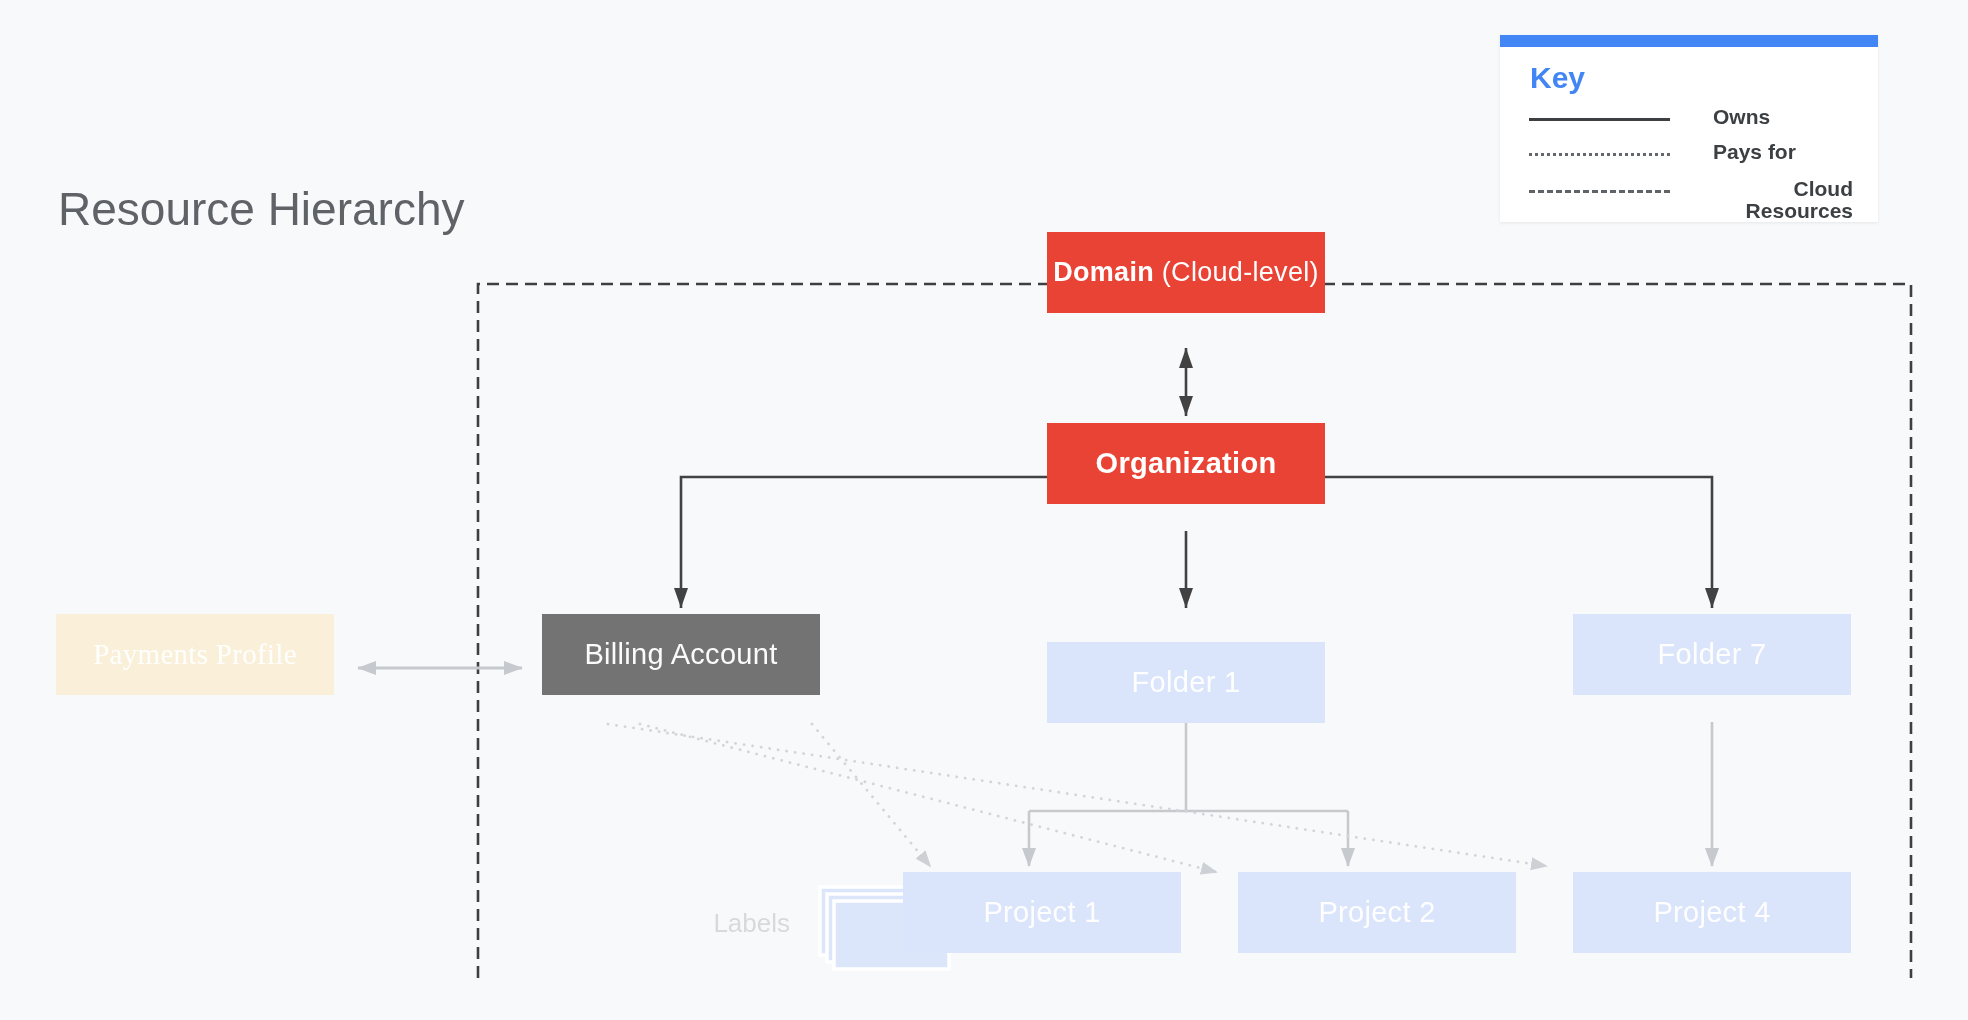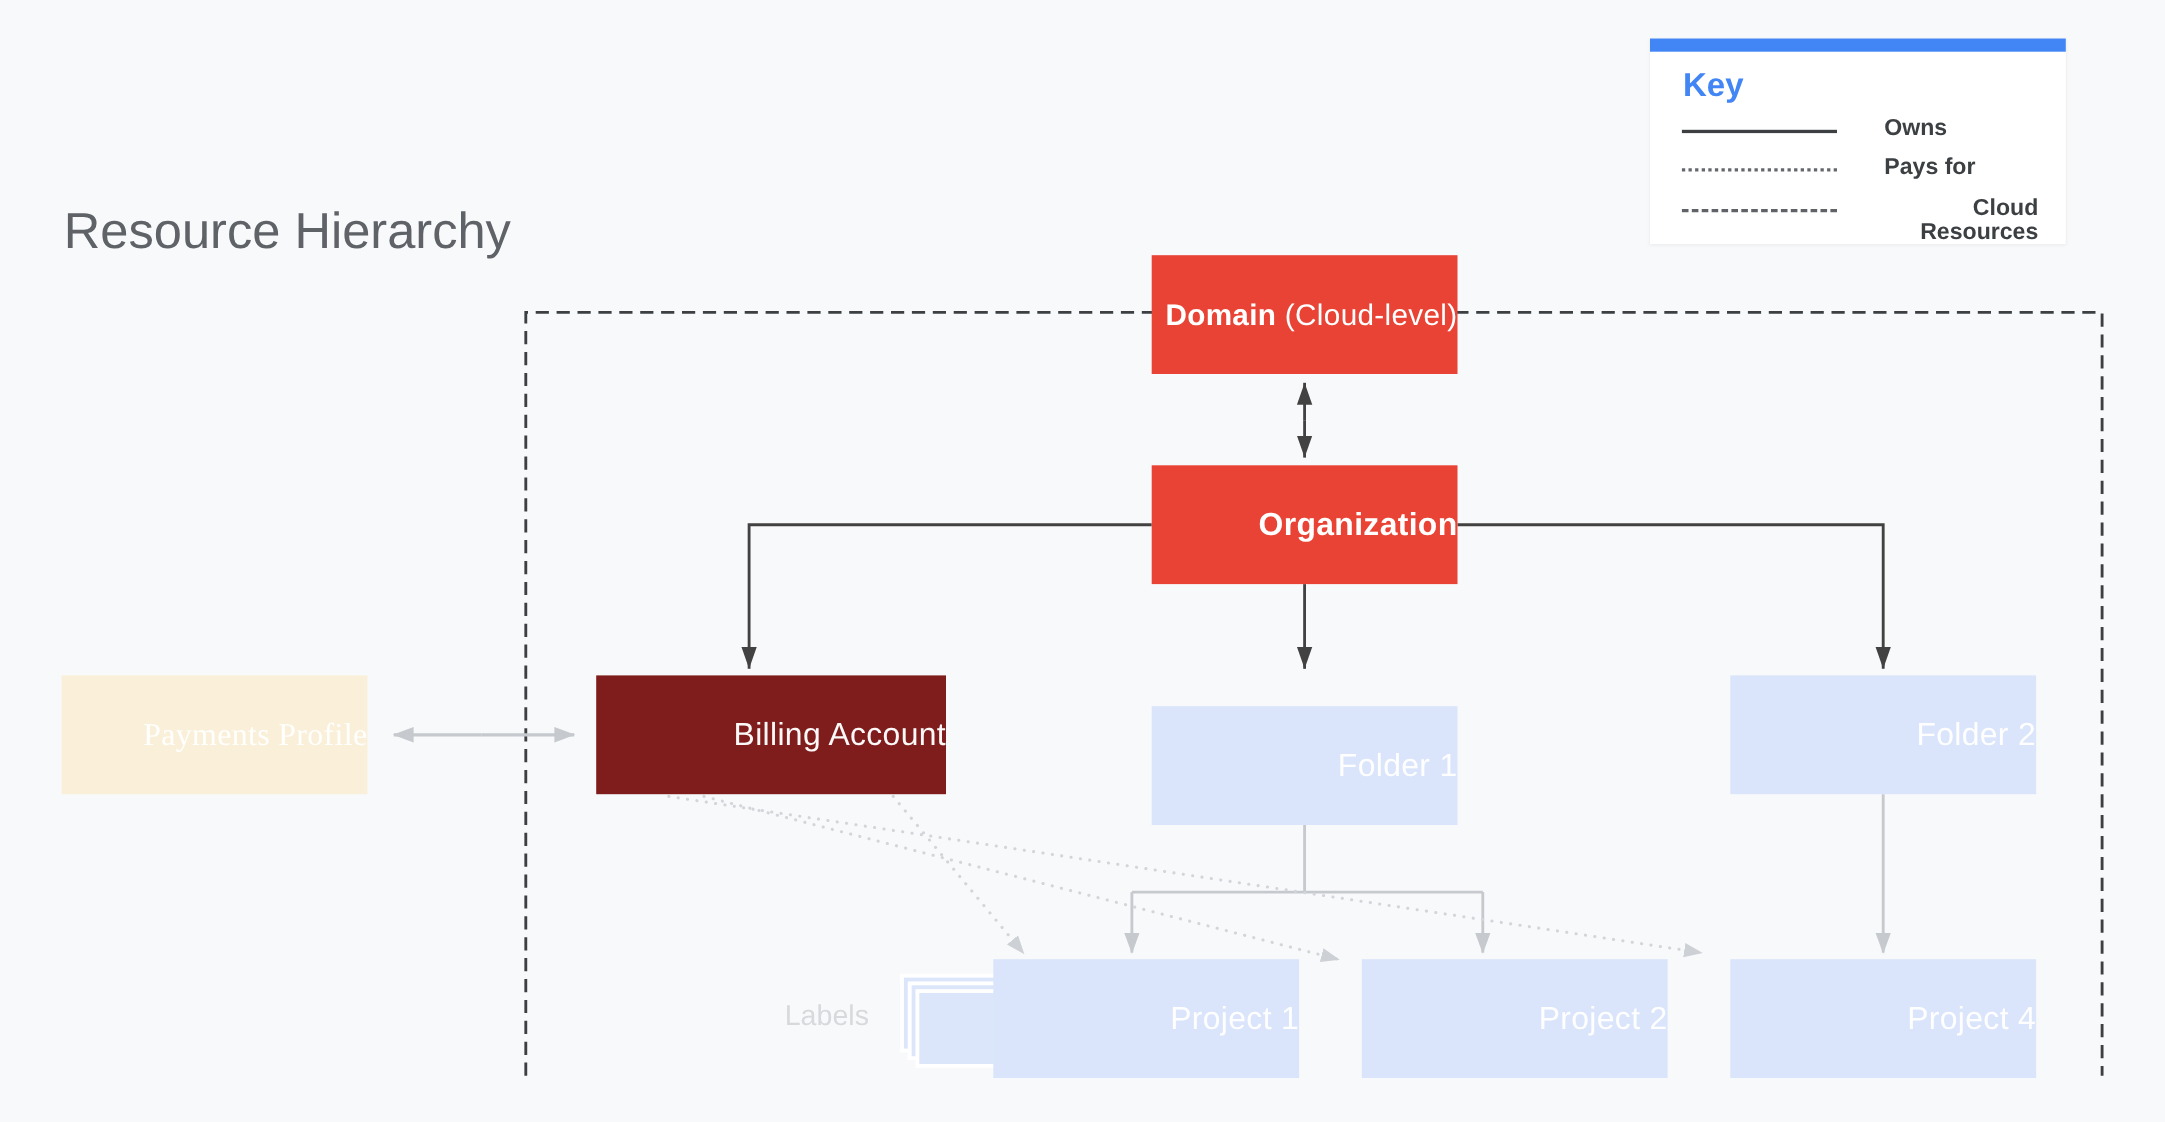--- a/index.html
+++ b/index.html
@@ -3,25 +3,25 @@
 <meta charset="utf-8">
 <style>
   html,body{margin:0;padding:0;background:#F8F9FA;}
   #page{position:relative;width:1968px;height:1020px;background:#F8F9FA;overflow:hidden;
         font-family:"Liberation Sans",sans-serif;}
 
   
   #connectors{position:absolute;left:0;top:0;z-index:1;}
 
   
-  .node{position:absolute;width:278px;height:108px;display:flex;align-items:center;
-        justify-content:flex-end;font-size:29px;letter-spacing:.3px;z-index:2;white-space:nowrap;}
+  .node{position:absolute;width:278px;height:81px;display:flex;align-items:center;
+        justify-content:center;font-size:29px;letter-spacing:.3px;z-index:2;white-space:nowrap;}
   .node.red{background:#E94335;color:#FFFFFF;}
   .node.blue{background:#DAE5FB;color:rgba(255,255,255,.96);}
-  .node.green{background:#7f1d1d;color:rgba(255,255,255,.97);padding-left:40px;}
+  .node.green{background:#737373;color:rgba(255,255,255,.97);}
   .node.cream{background:#FAF0D9;color:rgba(255,255,255,.97);font-family:Liberation Serif, serif;}
   .bold{font-weight:bold;}
 
   #domain{left:1047px;top:232px;font-size:27px;}
   #organization{left:1047px;top:423px;font-weight:bold;}
   #payments{left:56px;top:614px;}
   #billing{left:542px;top:614px;}
   #folder1{left:1047px;top:614px;margin-top:28px;}
   #folder2{left:1573px;top:614px;}
   #project1{left:903px;top:872px;}
@@ -134,21 +134,21 @@
 
   <div class="node green" id="billing">
     <span>Billing Account</span>
   </div>
 
   <div class="node blue" id="folder1">
     <span>Folder 1</span>
   </div>
 
   <div class="node blue" id="folder2">
-    <span>Folder 2</span>
+    <span>Folder 7</span>
   </div>
 
   <div class="node blue" id="project1">
     <span>Project 1</span>
   </div>
 
   <div class="node blue" id="project2">
     <span>Project 2</span>
   </div>
 

